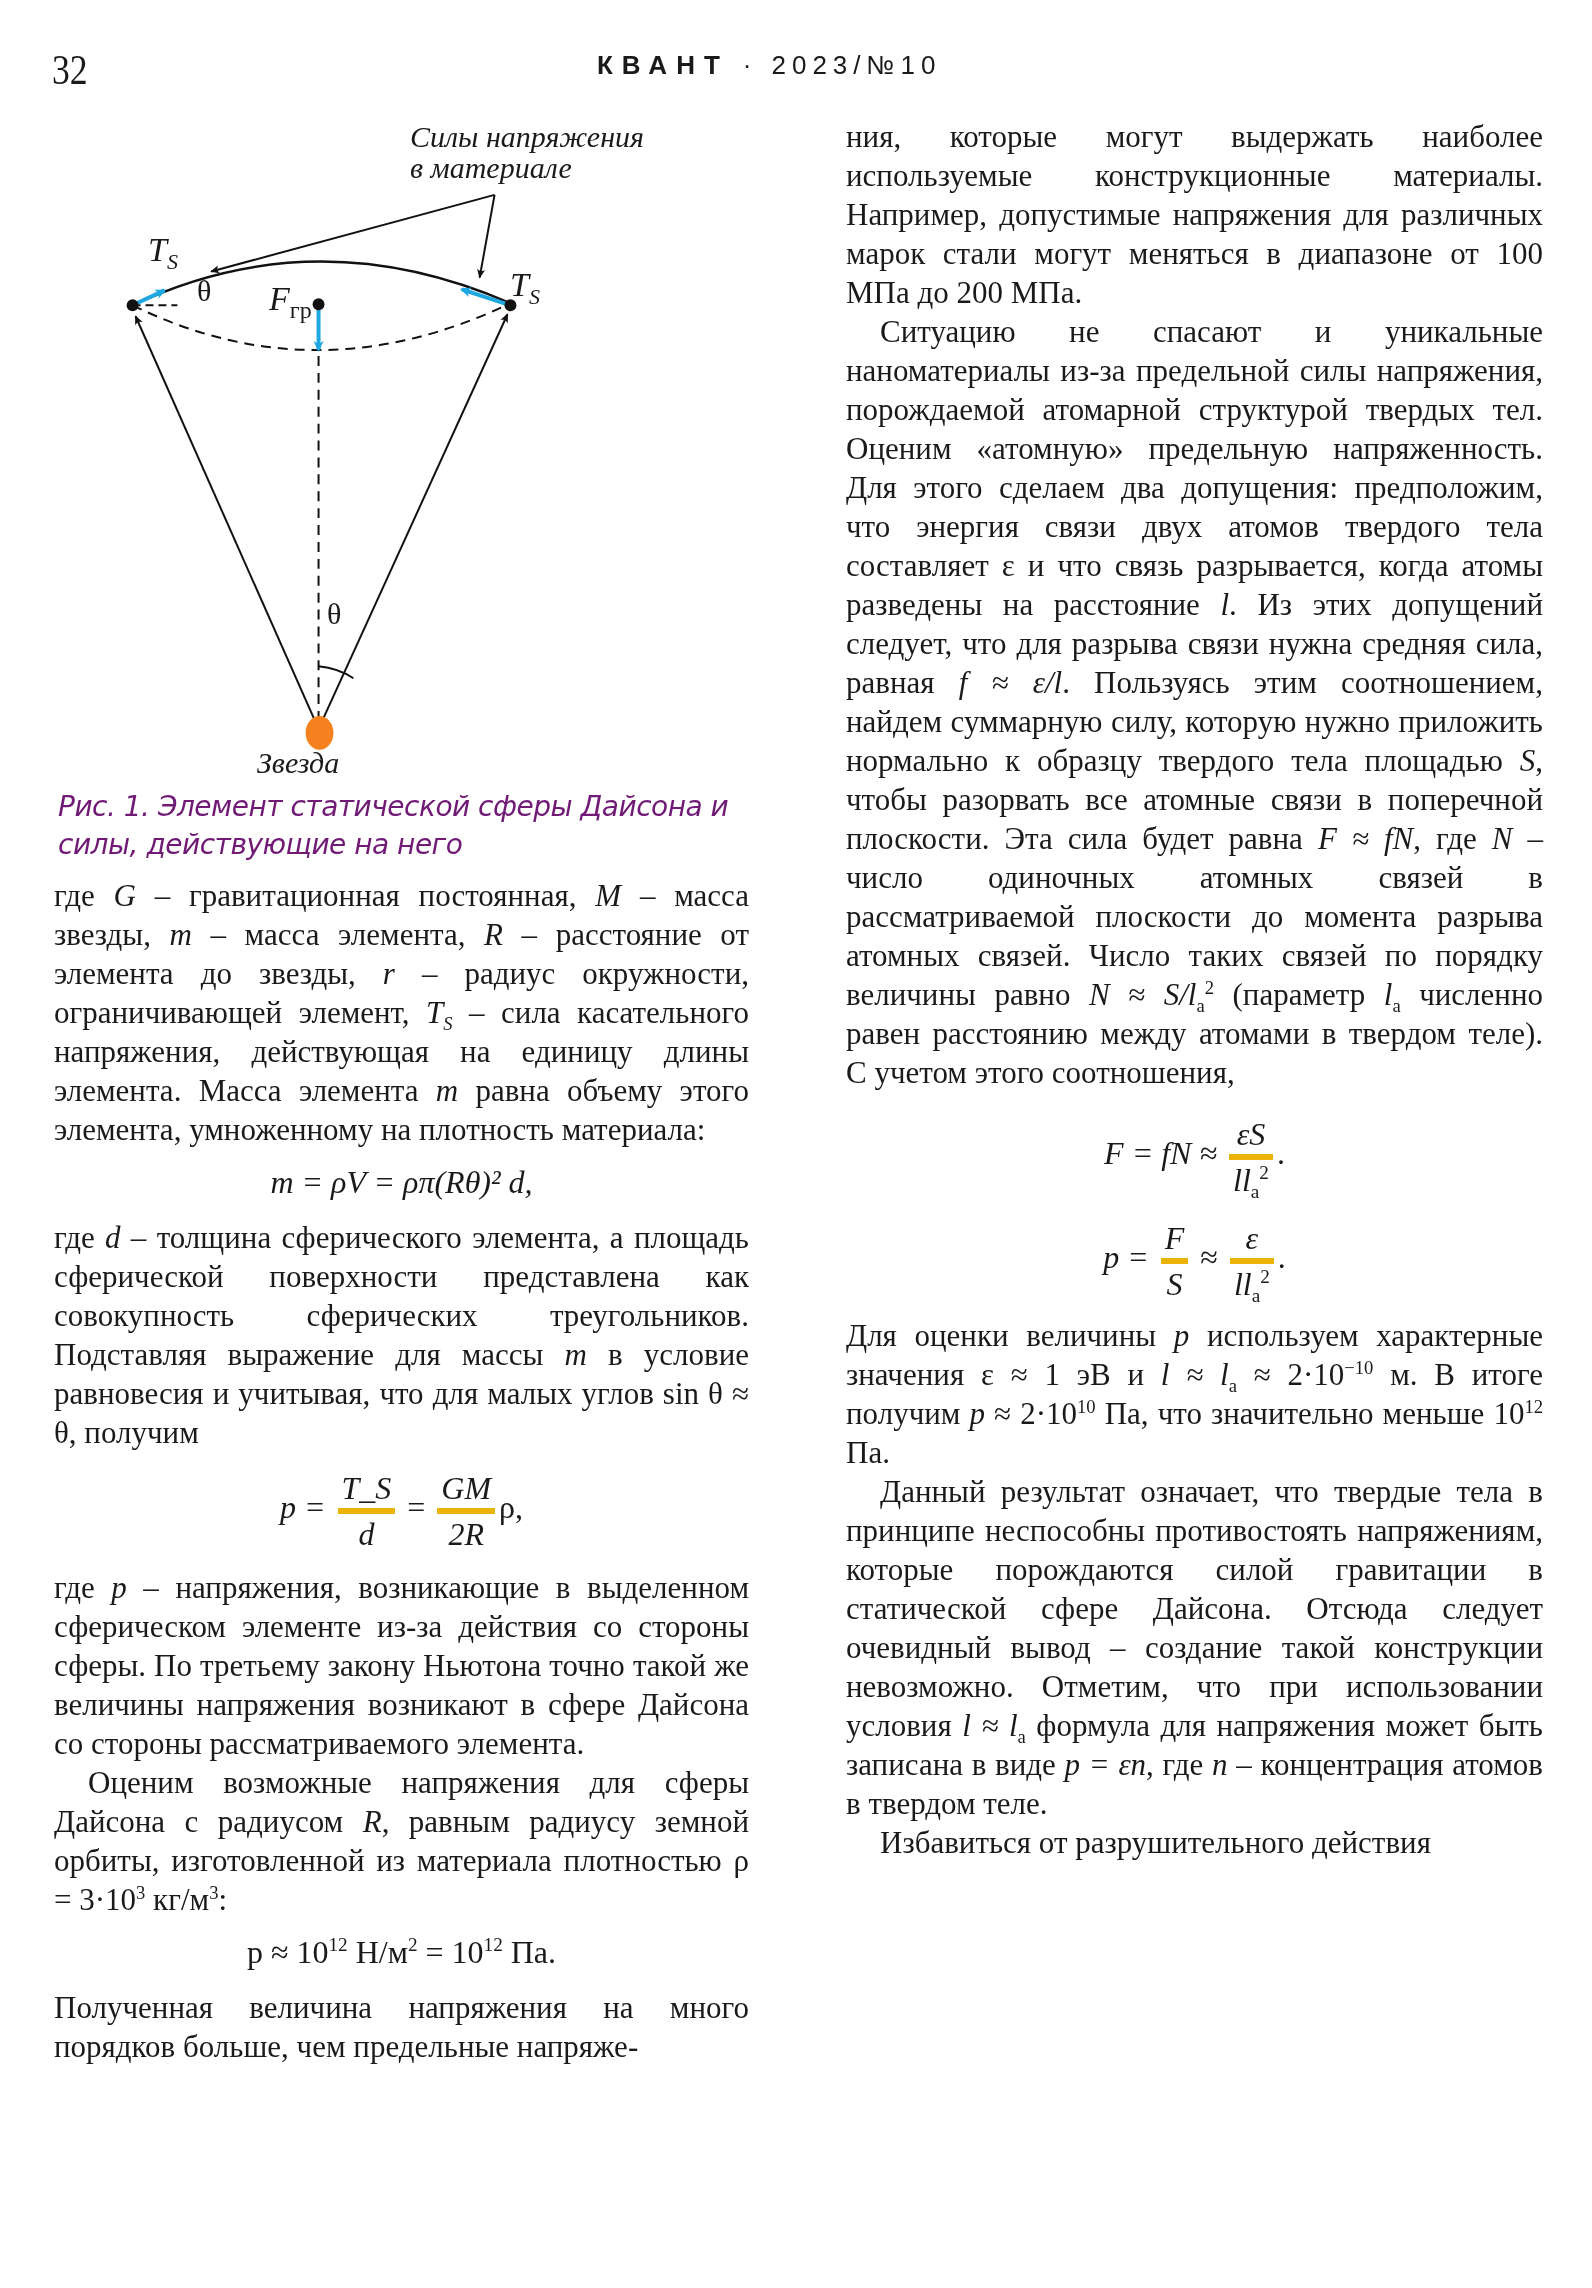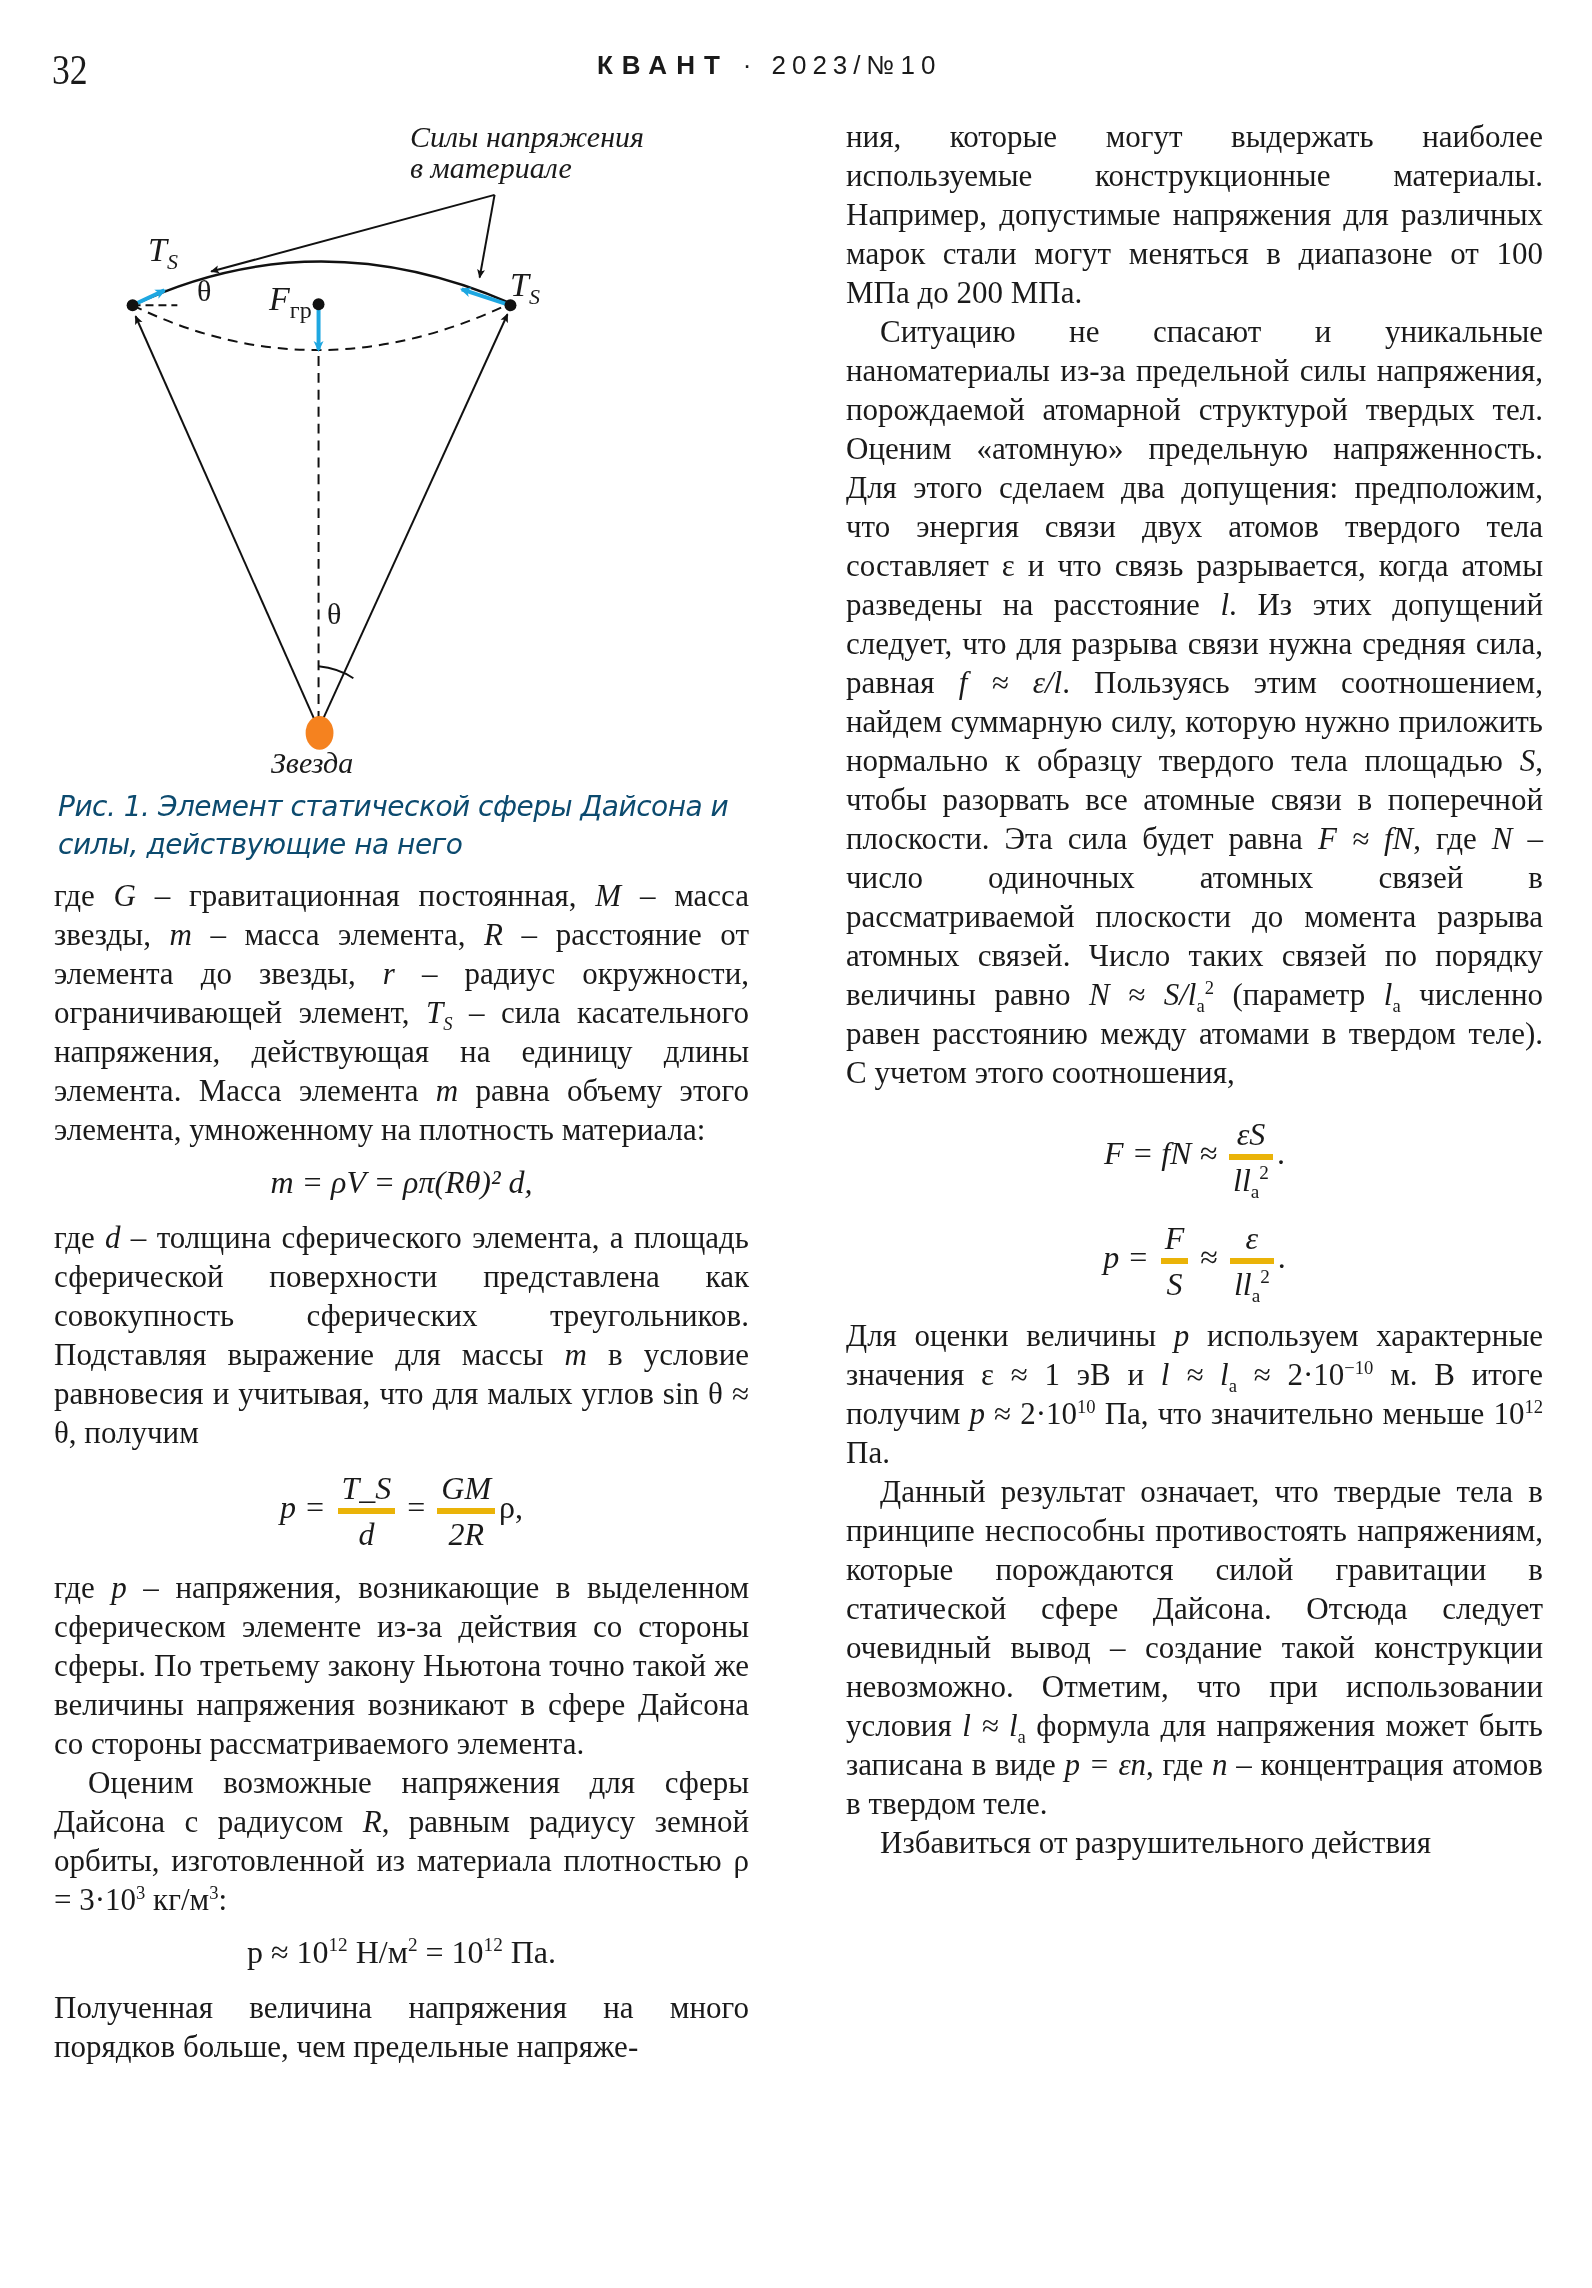--- a/index.html
+++ b/index.html
@@ -14,21 +14,21 @@
   .col-right { left:846px; top:117px; width:697px; }
   .col p { margin:0; }
   .indent { text-indent:34px; }
   .math { font-style:italic; }
   .formula { text-align:center; margin:14px 0 16px 0; font-size:32px; }
   .frac { display:inline-block; vertical-align:middle; text-align:center; margin:0 4px; }
   .frac .num { display:block; border-bottom:6px solid #eab308; padding:0 4px; line-height:40px; }
   .frac .den { display:block; padding:0 4px; line-height:40px; }
   sup, sub { font-size:60%; line-height:0; }
   .figure { position:absolute; left:60px; top:109px; width:716px; height:677px; }
-  .caption { position:absolute; left:58px; top:788px; width:697px; font-family:"DejaVu Sans",sans-serif; font-style:italic; font-size:28px; line-height:38px; color:#0c4a6e; letter-spacing:-0.5px; }
+  .caption { position:absolute; left:58px; top:788px; width:697px; font-family:"DejaVu Sans",sans-serif; font-style:italic; font-size:28px; line-height:38px; color:#701a75; letter-spacing:-0.5px; }
   .fig-label { font-family:"Liberation Serif",serif; font-style:italic; }
 </style>
 </head>
 <body>
 
 <div class="page-num">32</div>
 <div class="running-head">
   <span class="mag">КВАНТ</span><span class="sep">·</span><span>2023/№10</span>
 </div>
 
@@ -73,21 +73,21 @@
   
   <div class="fig-label" style="position:absolute; left:350px; top:12px; font-size:30px; line-height:31px;">
     <div>Силы напряжения</div>
     <div>в материале</div>
   </div>
   <div class="fig-label" style="position:absolute; left:88px; top:122px; font-size:34px;"><span>T</span><sub style="font-size:22px;">S</sub></div>
   <div class="fig-label" style="position:absolute; left:450px; top:157px; font-size:34px;"><span>T</span><sub style="font-size:22px;">S</sub></div>
   <div style="position:absolute; left:137px; top:165px; font-size:30px; font-family:'Liberation Serif',serif;">θ</div>
   <div class="fig-label" style="position:absolute; left:209px; top:171px; font-size:34px;"><span>F</span><sub style="font-size:24px; font-style:normal;">гр</sub></div>
   <div style="position:absolute; left:267px; top:488px; font-size:30px; font-family:'Liberation Serif',serif;">θ</div>
-  <div class="fig-label" style="position:absolute; left:211px; top:637px; font-size:30px;">Звезда</div>
+  <div class="fig-label" style="position:absolute; left:197px; top:637px; font-size:30px;">Звезда</div>
 </div>
 <div class="caption">Рис. 1. Элемент статической сферы Дайсона и силы, действующие на него</div>
 
 <div class="col col-left">
   <p>
     <span>где </span><span class="math">G</span><span> – гравитационная постоянная, </span><span class="math">M</span><span> – масса звезды, </span><span class="math">m</span><span> – масса элемента, </span><span class="math">R</span><span> – расстояние от элемента до звезды, </span><span class="math">r</span><span> – радиус окружности, ограничивающей элемент, </span><span class="math">T</span><sub class="math">S</sub><span> – сила касательного напряжения, действующая на единицу длины элемента. Масса элемента </span><span class="math">m</span><span> равна объему этого элемента, умноженному на плотность материала:</span>
   </p>
   <div class="formula math">m = ρV = ρπ(Rθ)² d,</div>
   <p>
     <span>где </span><span class="math">d</span><span> – толщина сферического элемента, а площадь сферической поверхности представлена как совокупность сферических треугольников. Подставляя выражение для массы </span><span class="math">m</span><span> в условие равновесия и учитывая, что для малых углов sin θ ≈ θ, получим</span>

